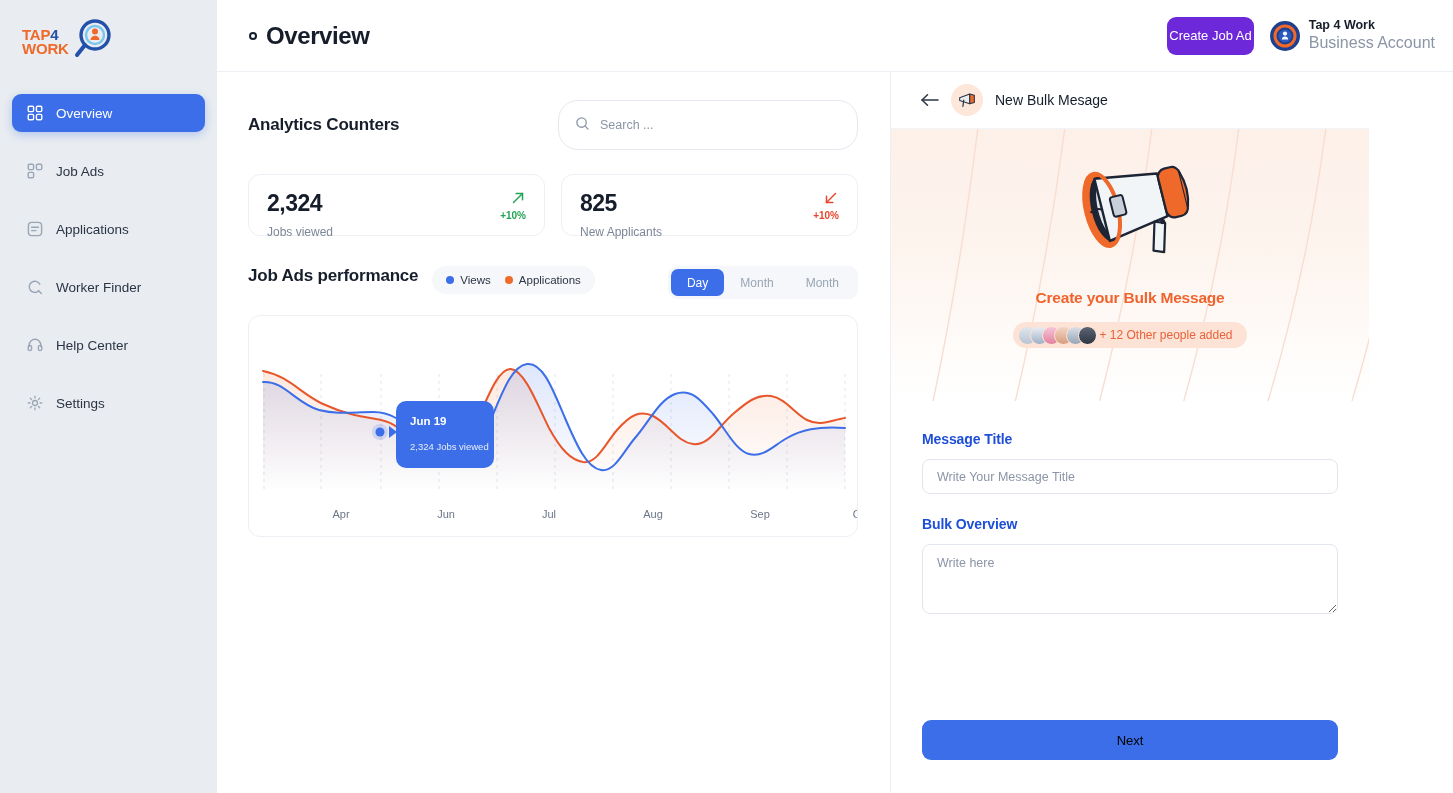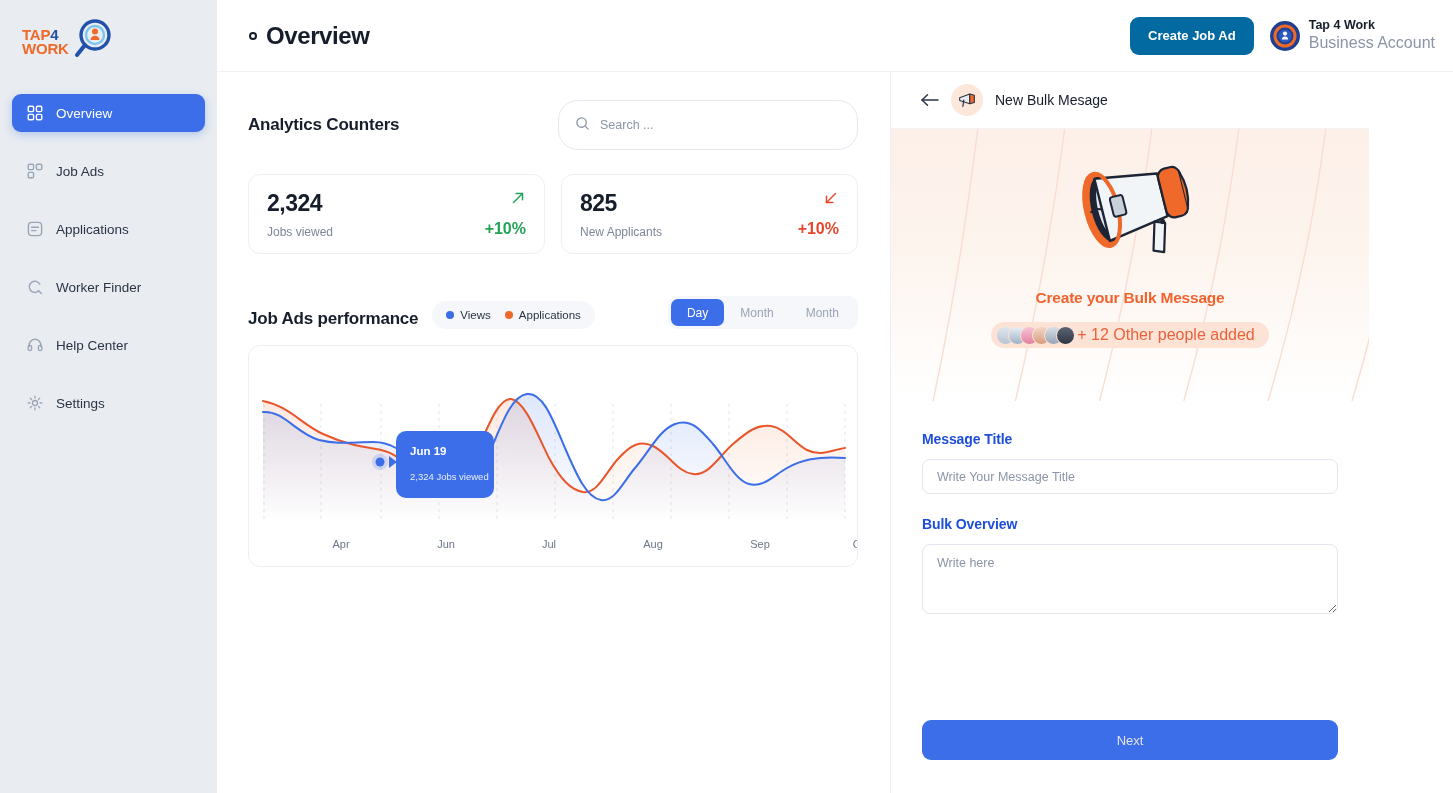--- a/index.html
+++ b/index.html
@@ -42,22 +42,22 @@
   .main { flex: 1 1 auto; display:flex; flex-direction:column; min-width:0; background:#fff;}
   .topbar {
     height: 72px; flex: 0 0 72px; display:flex; align-items:center;
     border-bottom: 1px solid #edf0f4; padding: 0 18px 0 32px;
     background:#fff;
   }
   .page-title { display:flex; align-items:center; gap:9px; font-size:24px; font-weight:800; color:#161d2b; letter-spacing:-0.4px;}
   .title-dot { width:8px; height:8px; border-radius:50%; border:2px solid #161d2b; }
   .topbar-right { margin-left:auto; display:flex; align-items:center; gap:16px; }
   .btn-primary {
-    background:#0369a1; color:#fff; border:none; border-radius:9px;
-    height:38px; padding: 0 18px; font-size:13px; font-weight:700;
+    background:#6d28d9; color:#fff; border:none; border-radius:9px;
+    height:38px; padding: 0 2px; font-size:13px; font-weight:400;
     font-family:"Liberation Sans", sans-serif; cursor:pointer;
   }
   .account { display:flex; align-items:center; gap:9px; cursor:pointer; }
   .acct-avatar { width:30px; height:30px; border-radius:50%; flex:0 0 30px; }
   .acct-txt { line-height:1.25; }
   .acct-name { font-size:12.5px; font-weight:700; color:#161d2b; }
   .acct-sub { font-size:16px; color:#8b95a6; }
 
   
   .content { flex:1 1 auto; display:flex; min-height:0; }
@@ -70,31 +70,31 @@
     background:#fff;
   }
   .search-box input {
     border:none; outline:none; font-size:12.5px; color:#46506a;
     font-family:"Liberation Sans", sans-serif; width:100%; background:transparent;
   }
   .search-box input::placeholder { color:#8b95a6; }
 
   .kpis { display:flex; gap:16px; margin-top: 24px; }
   .kpi {
-    flex:1 1 0; height:80px; border:1px solid #eceff4; border-radius:12px;
+    flex:1 1 0; height:62px; border:1px solid #eceff4; border-radius:12px;
     padding: 15px 18px; display:flex; justify-content:space-between; background:#fff;
   }
   .kpi-num { font-size:23px; font-weight:800; color:#161d2b; letter-spacing:-0.5px; }
   .kpi-lbl { font-size:12px; color:#7c8798; margin-top:8px; }
   .kpi-right { display:flex; flex-direction:column; align-items:flex-end; justify-content:space-between; }
-  .kpi-pct { font-size:16px; font-weight:700; }
+  .kpi-pct { font-size:10px; font-weight:700; }
   .kpi.up .kpi-pct { color:#22a356; }
   .kpi.down .kpi-pct { color:#e8462c; }
 
-  .perf-head { display:flex; align-items:flex-end; margin-top: 42px; }
+  .perf-head { display:flex; align-items:flex-start; margin-top: 30px; }
   .perf-title { font-size:17px; font-weight:800; color:#161d2b; letter-spacing:-0.2px; }
   .legend {
     margin-left:14px; background:#f5f7fa; border-radius:16px; height:28px;
     display:flex; align-items:center; gap:14px; padding: 0 14px;
   }
   .lg { display:flex; align-items:center; gap:6px; font-size:11.5px; color:#2b3445; font-weight:500;}
   .lg .d { width:8px; height:8px; border-radius:50%; }
   .range {
     margin-left:auto; background:#f5f7fa; border-radius:9px; height:33px;
     display:flex; align-items:center; padding: 3px;
@@ -137,40 +137,40 @@
   .hero-title {
     position:relative; z-index:2; margin-top: 14px;
     font-size:15.5px; font-weight:800; color:#f0632c; letter-spacing:-0.2px;
   }
   .people-pill {
     position:relative; z-index:2; margin-top:15px; height:26px; background:#fde3d6;
     border-radius:14px; display:flex; align-items:center; gap:9px; padding: 0 14px 0 5px;
   }
   .avatars { display:flex; }
   .av { width:19px; height:19px; border-radius:50%; margin-right:-7px; border:1px solid #fde3d6; }
-  .pill-txt { font-size:16px; color:#e8623b; font-weight:500; }
+  .pill-txt { font-size:12px; color:#e8623b; font-weight:500; }
 
   .form { padding: 30px 31px 0 31px; flex:1 1 auto; display:flex; flex-direction:column; }
   .field-label { font-size:14px; font-weight:700; color:#1d4ed8; letter-spacing:-0.1px; }
   .txt-input {
     margin-top:12px; width:100%; height:35px; border:1px solid #e1e6ef; border-radius:8px;
     padding: 0 14px; font-size:12.5px; color:#46506a; outline:none;
     font-family:"Liberation Sans", sans-serif; background:#fff;
   }
   .txt-input::placeholder { color:#8b95a6; }
   .txt-area {
     margin-top:12px; width:100%; height:70px; border:1px solid #e1e6ef; border-radius:8px;
     padding: 11px 14px; font-size:12.5px; color:#46506a; outline:none; resize:vertical;
     font-family:"Liberation Sans", sans-serif; background:#fff;
   }
   .txt-area::placeholder { color:#8b95a6; }
   .field-gap { height: 22px; }
   .next-btn {
     margin-top:auto; margin-bottom:33px; width:100%; height:40px; background:#3b6ee8;
-    border:none; border-radius:9px; color:#e5e5e5; font-size:13px; font-weight:500;
+    border:none; border-radius:9px; color:#000000; font-size:13px; font-weight:500;
     cursor:pointer; font-family:"Liberation Sans", sans-serif;
   }
 
   .rp-rail {
     flex:1 1 auto; background:#e9edf1; padding: 14px 0 0 0;
     display:flex; flex-direction:column; align-items:center; gap:14px;
   }
   .rail-item {
     width:58px; border-radius:12px; padding: 11px 0 10px 0;
     display:flex; flex-direction:column; align-items:center; gap:7px;

